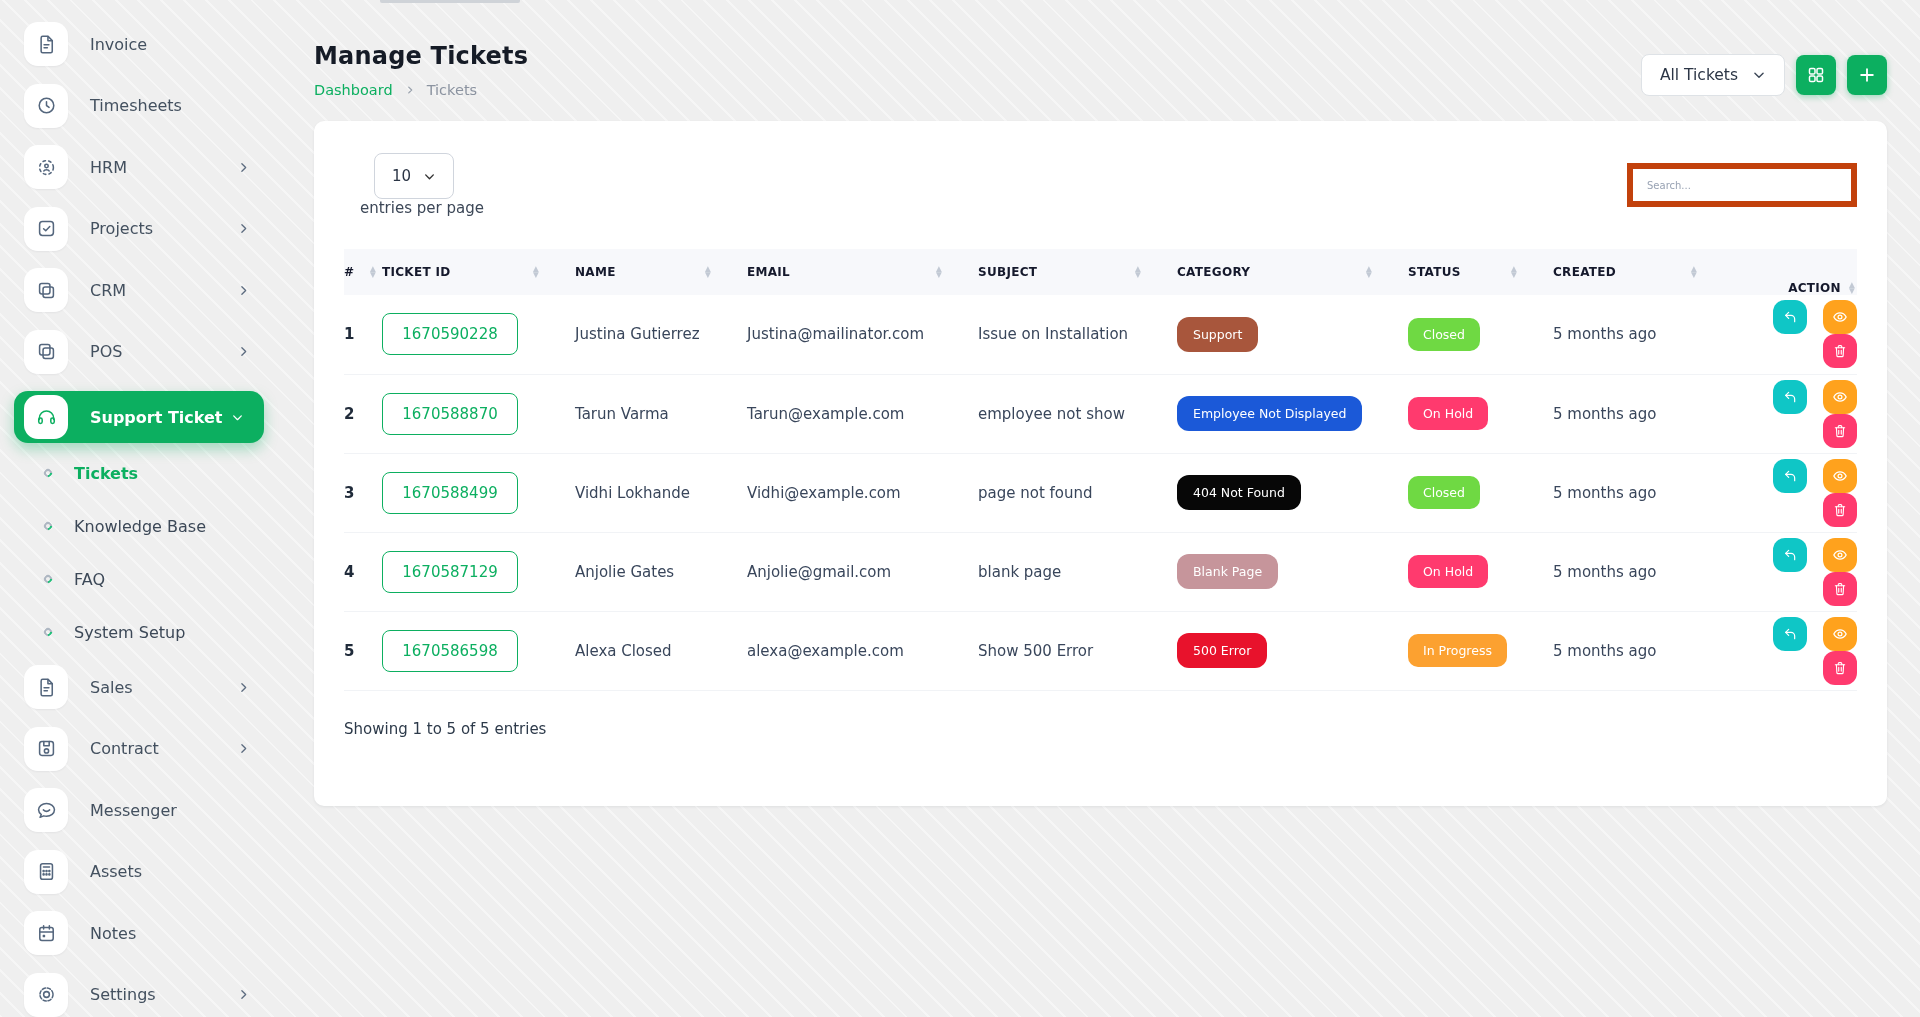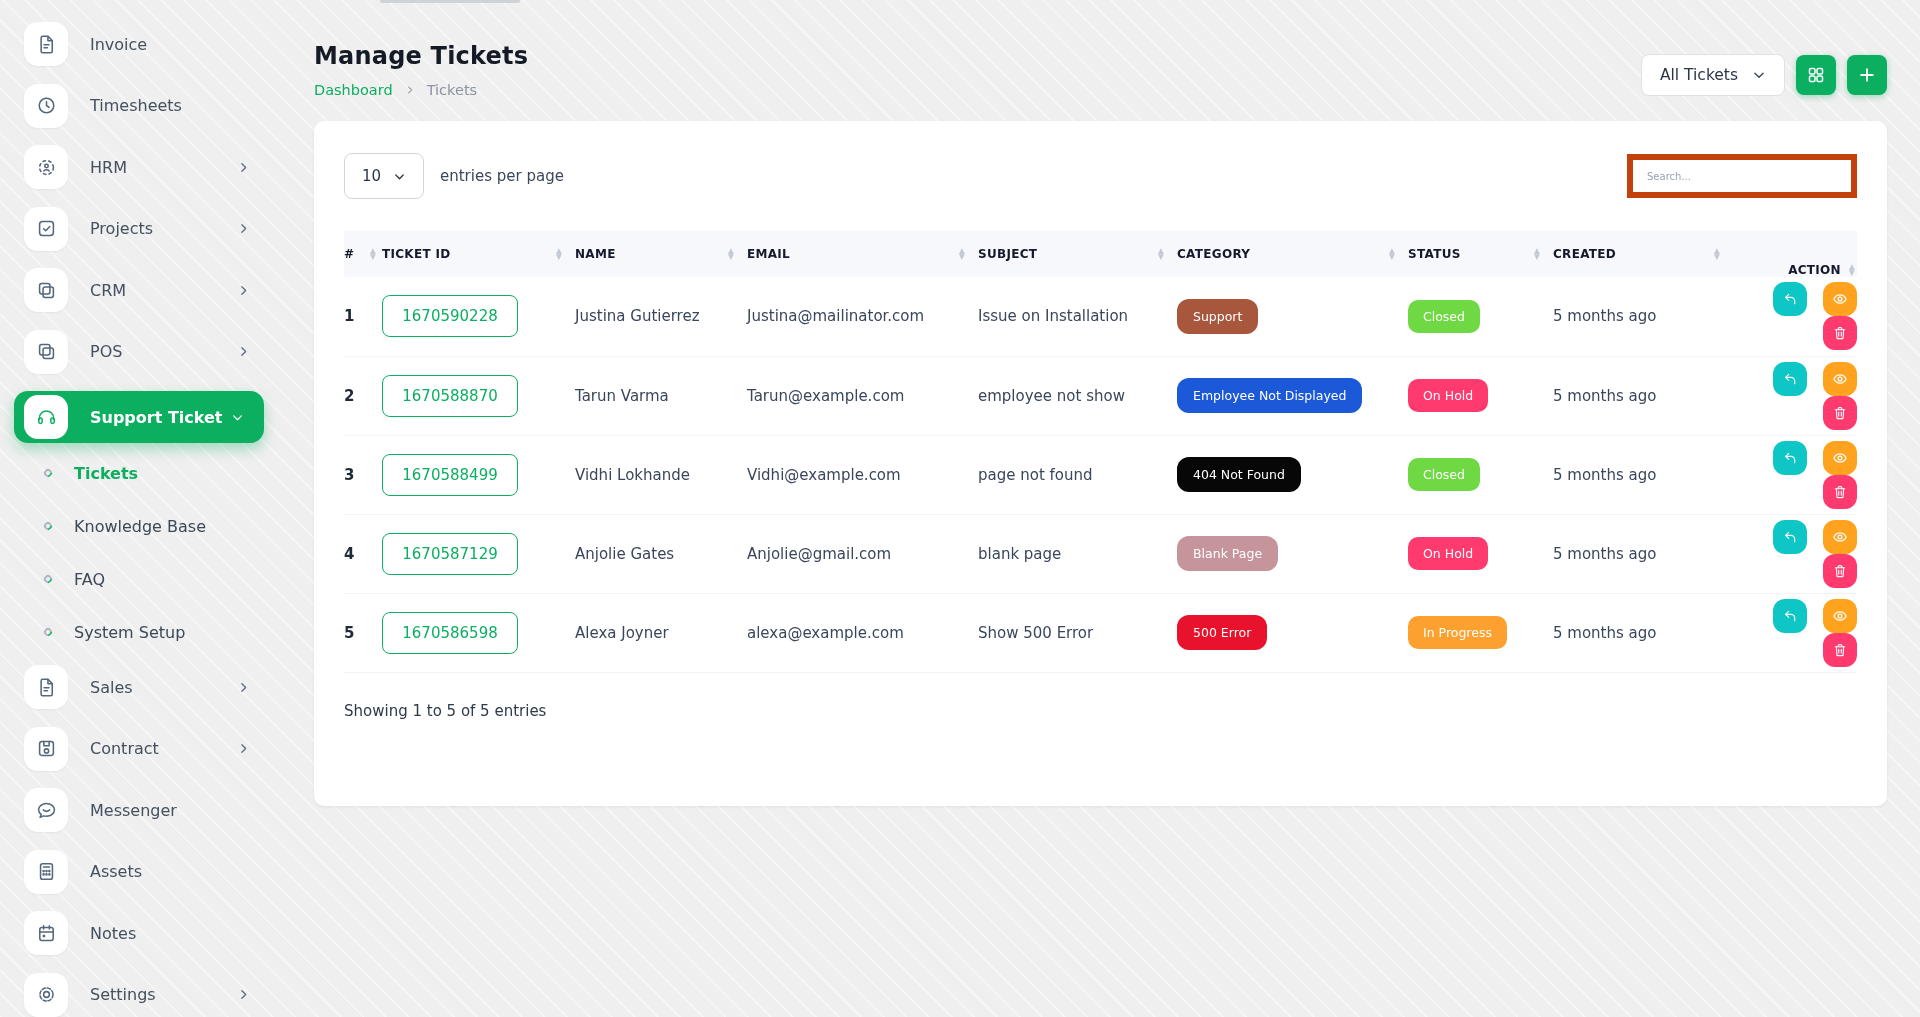--- a/index.html
+++ b/index.html
@@ -54,28 +54,28 @@
   .sq-btn svg { width:20px; height:20px; }
 
   
   .card { margin-top:23px; background:#fff; border-radius:10px; height:685px; padding:32px 30px 0; box-shadow:0 1px 3px rgba(16,24,40,.07); }
   .toolbar { display:flex; align-items:center; justify-content:space-between; }
   .page-size { height:46px; width:80px; border:1px solid #d0d5dd; border-radius:8px; display:flex; align-items:center; justify-content:center;
                font-size:15px; color:#2b3545; cursor:pointer; }
   .page-size .chev { margin-left:12px; display:flex; color:#333; }
   .page-size .chev svg { width:13px; height:13px; }
   .entries-label { margin-left:16px; font-size:15px; color:#3c4757; }
-  .toolbar-left { display:flex; align-items:center; }
+  .toolbar-left { display:flex; align-items:center;flex-direction:column; }
   .search-input { width:230px; height:44px; border:6px solid #c2410c; border-radius:0; padding:0 14px; font-size:10px;
                   font-family:"DejaVu Sans","Liberation Sans",sans-serif; color:#2b3545; outline:none; }
   .search-input::placeholder { color:#98a2b3; }
 
   table.tickets { width:100%; border-collapse:collapse; table-layout:fixed; margin-top:32px; }
   thead th { background:#f7f8fb; height:39px; font-size:12px; font-weight:700; color:#15192c; text-align:left; letter-spacing:.3px; padding:0; cursor:pointer; }
-  .th-inner { display:flex; align-items:center; justify-content:space-between; padding-right:13px; }
+  .th-inner { display:flex; align-items:center; justify-content:space-between; padding-right:36px; }
   .th-inner.no-pad { padding-right:6px; }
   .th-inner.right { justify-content:flex-end;margin-top:32px; }
   .th-inner.right .th-label { margin-right:8px; }
   .sort { display:flex; flex-direction:column; color:#c2c9d4; font-size:7.5px; line-height:6.5px; }
   tbody td { border-bottom:1px solid #f1f3f6; height:79px; font-size:15px; color:#39465b; padding:0; vertical-align:middle; }
   td.num { font-weight:600; color:#202b3a; }
   .ticket-btn { display:inline-block; width:136px; text-align:center; padding:11px 0; border:1px solid #0CAF60; color:#0CAF60;
                 border-radius:8px; background:#fff; font-size:15px; cursor:pointer; }
   .badge { display:inline-block; color:#fff; font-size:12.5px; font-weight:500; padding:10px 16px; border-radius:12px; white-space:nowrap; }
   .status { display:inline-block; color:#fff; font-size:12.5px; font-weight:500; padding:9px 15px; border-radius:10px; min-width:60px; text-align:center; }
@@ -568,21 +568,21 @@
                   <path d="M9.4 7V5.4A1.4 1.4 0 0 1 10.8 4h2.4a1.4 1.4 0 0 1 1.4 1.4V7"></path>
                   <path d="M6.6 7.2l.7 11.7a1.6 1.6 0 0 0 1.6 1.5h6.2a1.6 1.6 0 0 0 1.6-1.5l.7-11.7"></path>
                   <path d="M10.1 10.8v5.8M13.9 10.8v5.8"></path>
                 </svg>
       </button>
     </td>
   </tr>
           <tr>
     <td class="num">5</td>
     <td><span class="ticket-btn">1670586598</span></td>
-    <td>Alexa Joyner</td>
+    <td>Alexa Closed</td>
     <td>alexa@example.com</td>
     <td>Show 500 Error</td>
     <td><span class="badge" style="background: rgb(232, 18, 44);">500 Error</span></td>
     <td><span class="status" style="background: rgb(252, 161, 48);">In Progress</span></td>
     <td>5 months ago</td>
     <td class="actions">
       <button class="act-btn" style="background: rgb(15, 198, 198);">
         <svg viewBox="0 0 24 24" fill="none" stroke="currentColor" stroke-width="1.8" stroke-linecap="round" stroke-linejoin="round">
                   <path d="M10 14L5.5 9.5 10 5"></path>
                   <path d="M5.5 9.5h8a5.5 5.5 0 0 1 5.5 5.5V19"></path>

